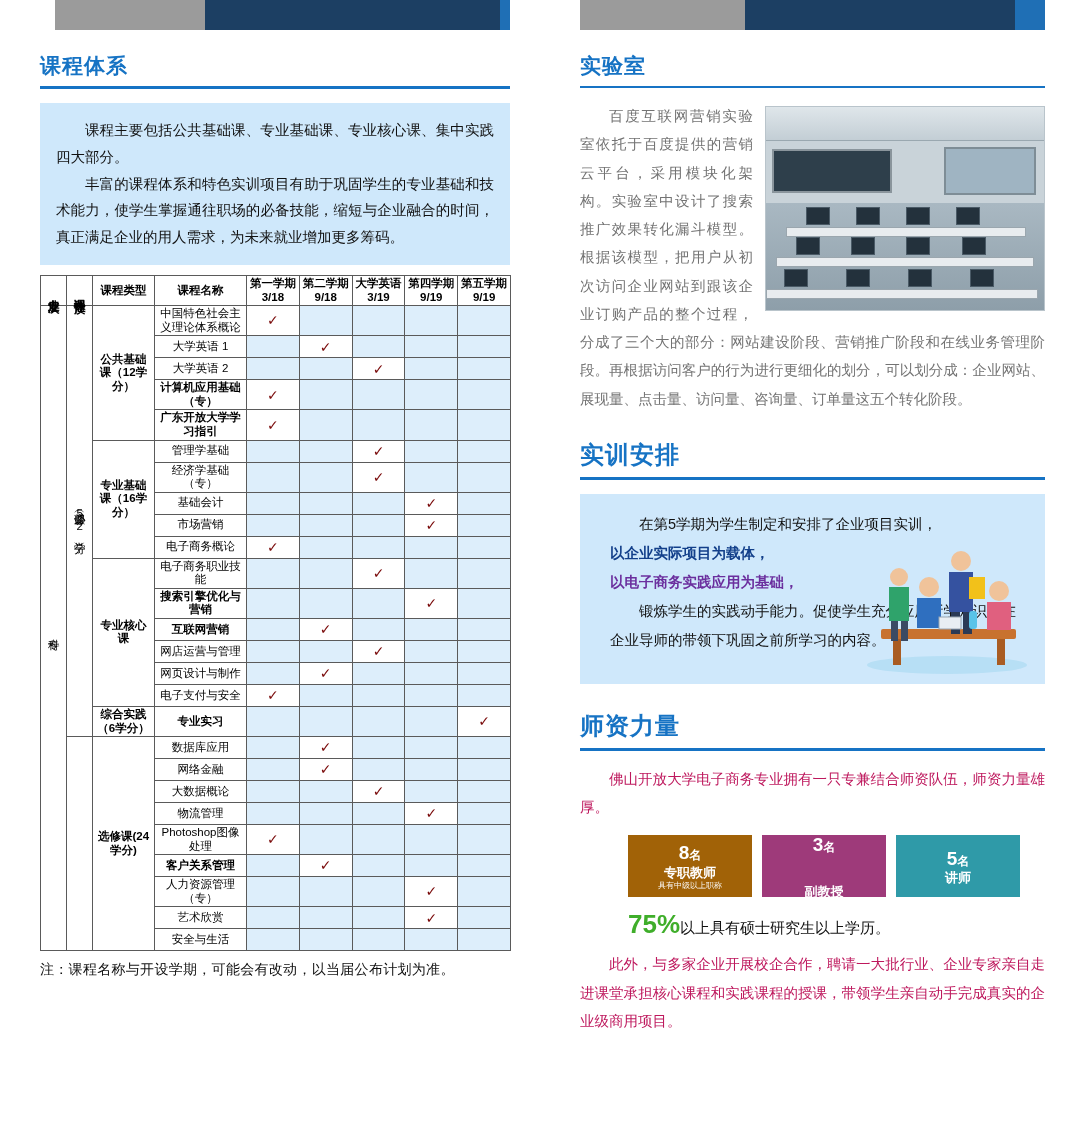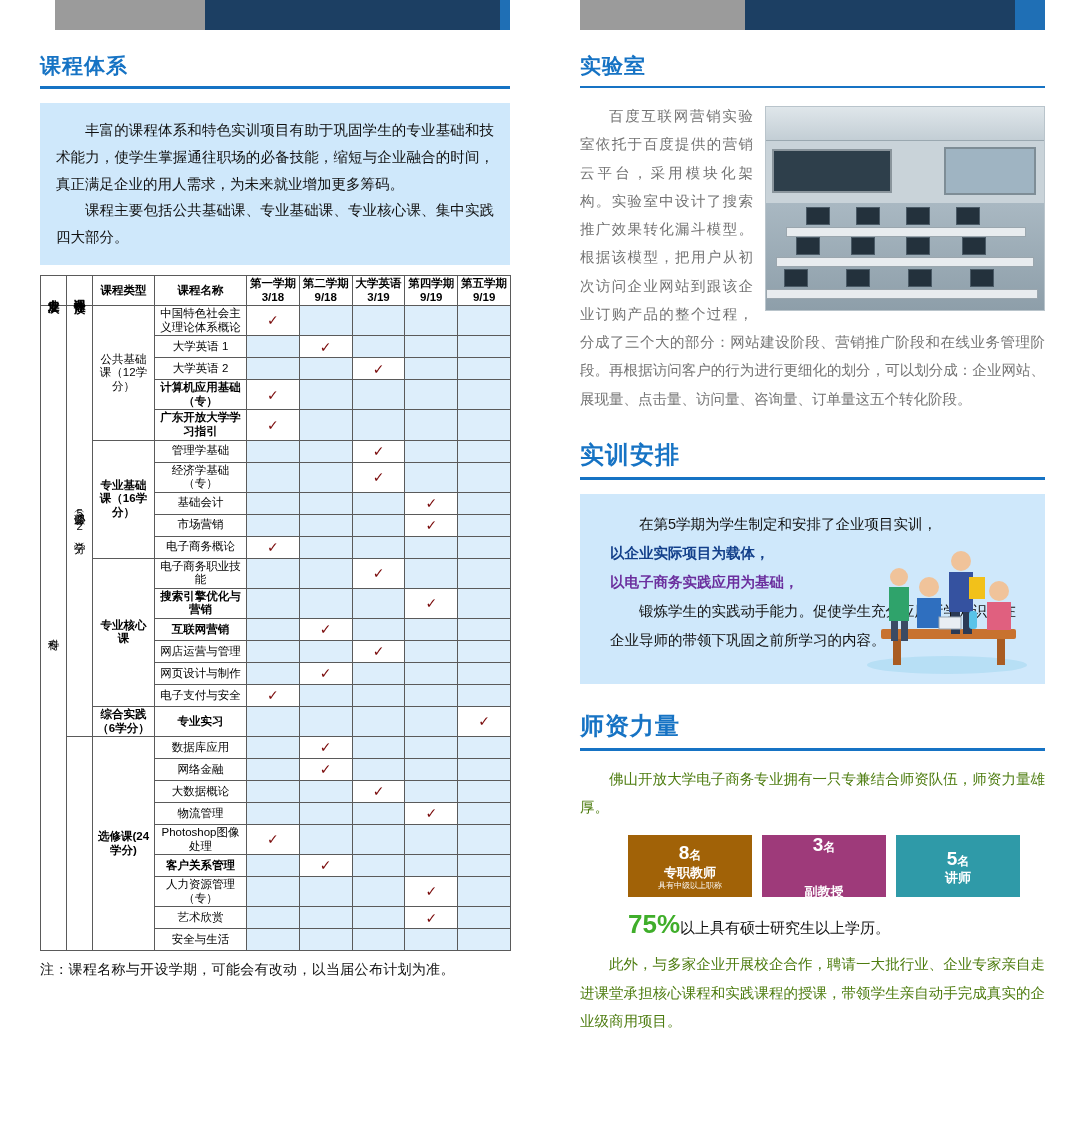--- a/index.html
+++ b/index.html
@@ -141,21 +141,21 @@
     min-height: 190px;
     overflow: hidden;
   }
   .train-box p { margin: 0; font-size: 14.5px; line-height: 2.0; color: #111; }
   .train-box .hl-blue  { color: #123f8a; font-weight: bold; }
   .train-box .hl-pur   { color: #6b2f9e; font-weight: bold; }
   .train-box .indent { text-indent: 2em; }
   .train-art { position: absolute; right: 4px; bottom: 4px; width: 190px; height: 155px; }
 
   
-  .teach-body { font-size: 14.5px; line-height: 1.95; color:#4d7c0f; text-align: justify; }
+  .teach-body { font-size: 14.5px; line-height: 1.95; color:#be185d; text-align: justify; }
   .teach-body p { margin: 0; text-indent: 2em; }
 
   .stat-row { display: flex; gap: 10px; margin: 14px 0 12px 48px; }
   .stat {
     width: 124px; height: 62px; color: #fff;
     display: flex; flex-direction: column; align-items: center; justify-content: center;
     line-height: 1.18;
   }
   .stat .num { font-size: 19px; font-weight: bold; }
   .stat .num small { font-size: 12px; font-weight: bold; }
@@ -176,22 +176,22 @@
   <div class="topbar tb-gray" style="left:580px;width:165px;"></div>
   <div class="topbar tb-navy" style="left:745px;width:270px;"></div>
   <div class="topbar tb-blue" style="left:1015px;width:30px;"></div>
 
   <div class="col-left">
 
     <div class="sec-head">课程体系</div>
     <div class="sec-rule"></div>
 
     <div class="tint-box">
+      <p>课程主要包括公共基础课、专业基础课、专业核心课、集中实践四大部分。</p>
       <p>丰富的课程体系和特色实训项目有助于巩固学生的专业基础和技术能力，使学生掌握通往职场的必备技能，缩短与企业融合的时间，真正满足企业的用人需求，为未来就业增加更多筹码。</p>
-      <p>课程主要包括公共基础课、专业基础课、专业核心课、集中实践四大部分。</p>
     </div>
 
     <table class="courses">
       <colgroup>
         <col class="c-major">
           <col class="c-level">
           <col class="c-type">
           <col class="c-name">
         <col class="c-term">
           <col class="c-term">
@@ -224,21 +224,21 @@
           <th class="hdr">
             <div>第五学期</div>
               <div>9/19</div>
             </th>
         </tr>
       </thead>
       <tbody id="course-body">
           <tr>
             <td rowspan="26" class="hdr"><span class="vert">专科</span></td>
             <td rowspan="17" class="hdr"><span class="vert">必修课（52学分）</span></td>
-            <td rowspan="5" class="hdr" style="font-weight: normal;">公共基础课（12学分）</td>
+            <td rowspan="5" class="hdr" style="font-weight: bold;">公共基础课（12学分）</td>
             <td class="cellname">中国特色社会主义理论体系概论</td>
             <td class="tickcell white">✓</td>
             <td class="tickcell shade"></td>
             <td class="tickcell shade"></td>
             <td class="tickcell shade"></td>
             <td class="tickcell shade"></td>
           </tr>
           <tr>
             <td class="cellname">大学英语 1</td>
             <td class="tickcell shade"></td>

